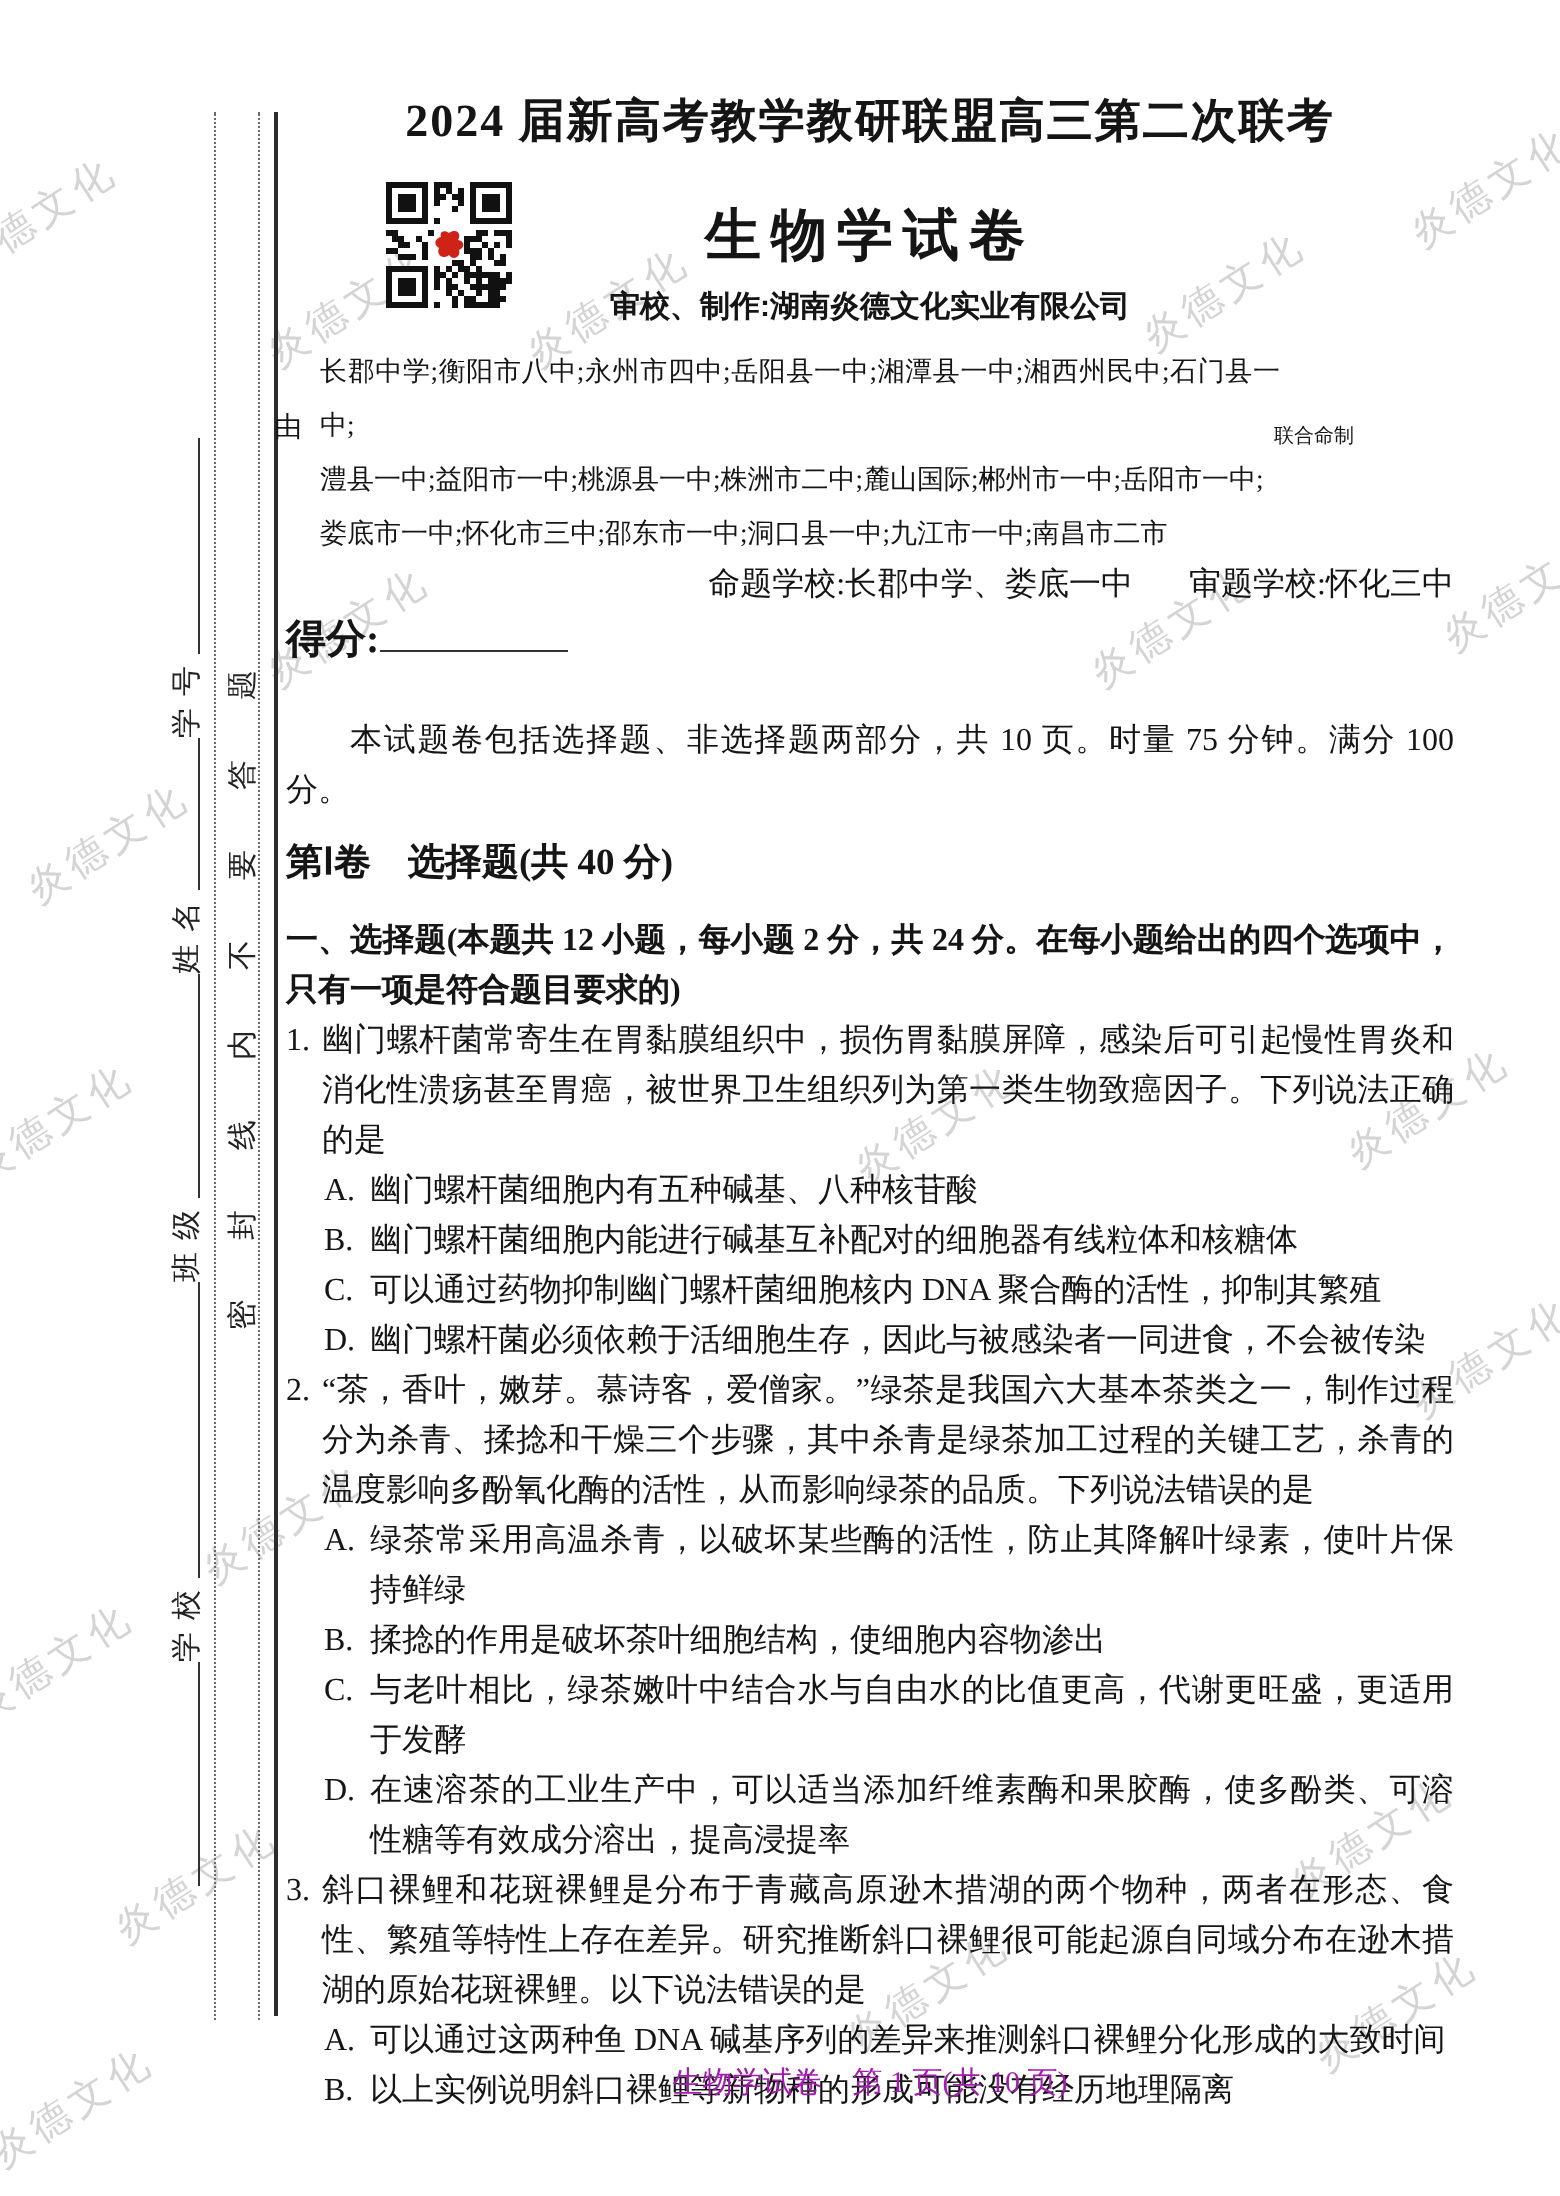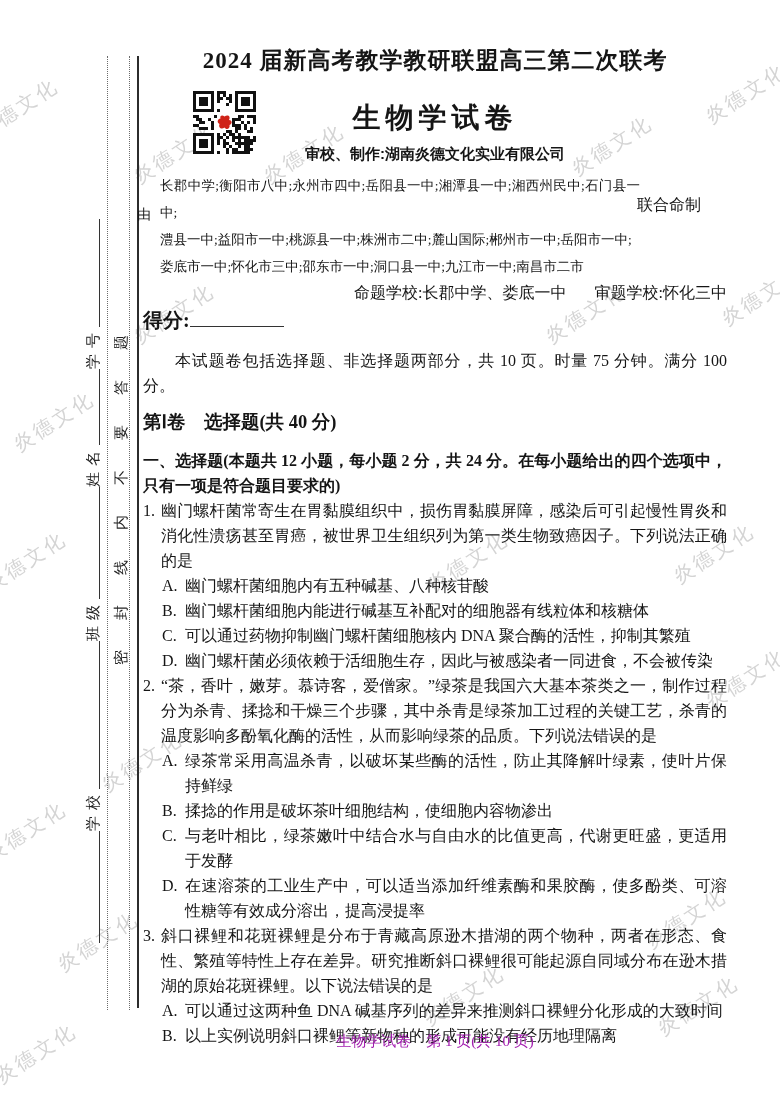--- a/index.html
+++ b/index.html
@@ -25,27 +25,27 @@
   .content{position:absolute;left:143px;top:0;width:584px;}
   .exam-title{margin:46px 0 0;text-align:center;font-size:23px;font-weight:600;
               letter-spacing:1px;line-height:29px;}
   .paper-title{margin-top:25px;text-align:center;font-size:28px;font-weight:bold;
                letter-spacing:5px;line-height:36px;font-family:"Liberation Sans",sans-serif;}
   .producer{margin-top:8px;text-align:center;font-size:15px;font-weight:bold;line-height:19px;
             font-family:"Liberation Sans",sans-serif;}
   .schools{position:relative;margin-top:9px;padding-left:17px;width:480px;
            font-size:13.5px;line-height:27px;text-align:justify;}
   .by-label{position:absolute;left:-6px;top:29px;font-size:14px;}
-  .joint-label{position:absolute;left:494px;top:19px;font-size:16px;white-space:nowrap;width:70px;}
+  .joint-label{position:absolute;left:494px;top:33px;font-size:10px;white-space:nowrap;width:70px;}
   .setter-row{margin-top:2px;text-align:right;font-size:16px;font-weight:normal;line-height:22px;}
   .setter-row .gap{display:inline-block;width:28px;}
   .score-row{margin-top:5px;padding-right:26px;font-size:20px;
              font-weight:bold;line-height:22px;}
   .score-blank{display:inline-block;width:94px;height:14px;border-bottom:1.5px solid #333;}
-  .intro{margin:17px 0 0;text-indent:2em;font-size:16px;line-height:25px;text-align:justify;}
+  .intro{margin:27px 0 0;text-indent:2em;font-size:16px;line-height:25px;text-align:justify;}
   .section-title{margin-top:12px;text-align:left;font-size:18.5px;font-weight:bold;line-height:24px;}
   .directive{margin-top:14px;font-size:16px;font-weight:bold;line-height:25px;text-align:justify;}
 
   
   .q{display:flex;font-size:16px;line-height:25px;}
   .qnum{flex:none;width:18px;}
   .qstem{flex:1;text-align:justify;}
   .opts{margin-left:19px;}
   .opt{display:flex;font-size:16px;line-height:25px;}
   .olab{flex:none;width:23px;}

